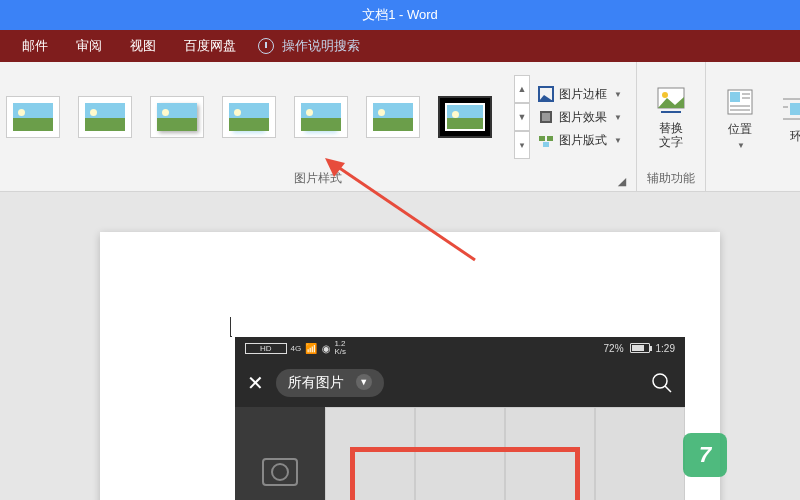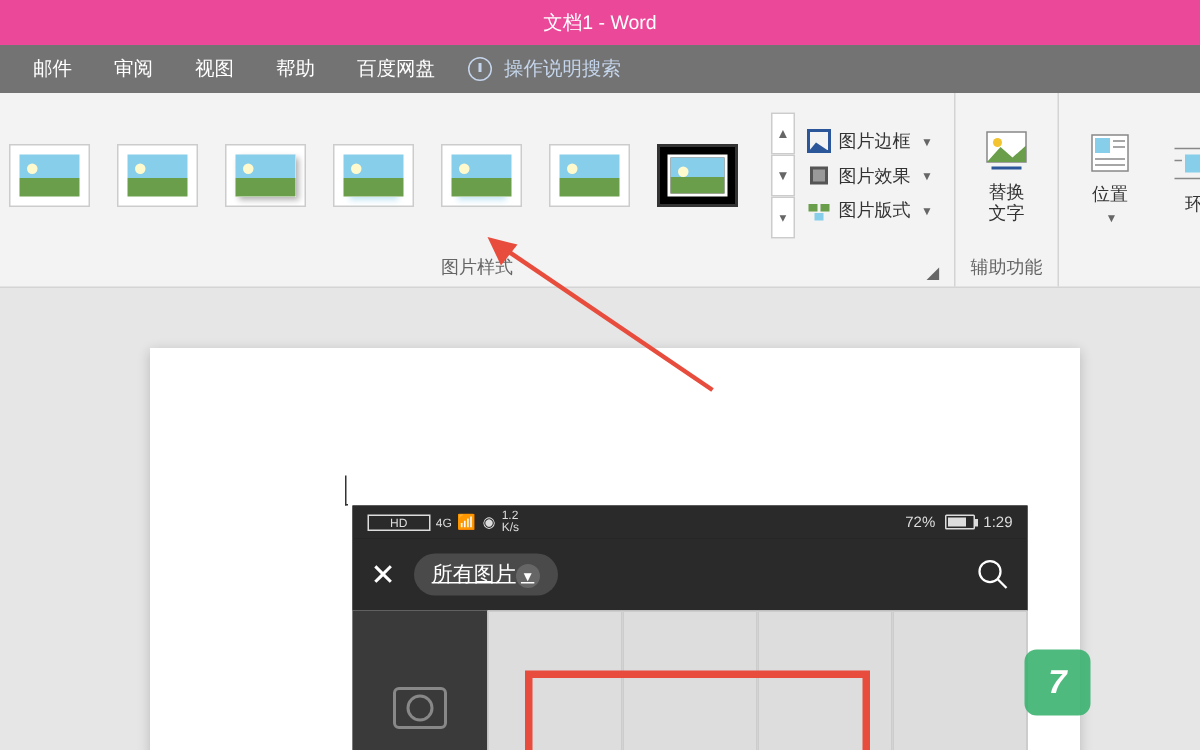--- a/index.html
+++ b/index.html
@@ -1,20 +1,20 @@
 <!DOCTYPE html>
 <html><head>
 <meta charset="utf-8">
 <style>
 * { margin: 0; padding: 0; box-sizing: border-box; font-family: "Microsoft YaHei", sans-serif; }
 body { width: 800px; height: 500px; background: #e6e6e6; overflow: hidden; position: relative; }
 
-.titlebar { height: 30px; background: #ec4899; color: white; display: flex; align-items: center; justify-content: center; font-size: 13px; }
-
-.tabs { height: 32px; background: #737373; display: flex; align-items: center; padding: 0 8px; }
+.titlebar { height: 30px; background: #3b82f6; color: white; display: flex; align-items: center; justify-content: center; font-size: 13px; }
+
+.tabs { height: 32px; background: #7f1d1d; display: flex; align-items: center; padding: 0 8px; }
 .tab { padding: 0 14px; height: 32px; display: flex; align-items: center; color: white; font-size: 13px; cursor: pointer; }
 .tab.active { background: #f3f3f3; color: #333; }
 .tell-me { display: flex; align-items: center; color: #c5d5eb; font-size: 13px; margin-left: 8px; }
 .tell-me-icon { width: 16px; height: 16px; border: 1.5px solid #c5d5eb; border-radius: 50%; margin-right: 8px; position: relative; }
 .tell-me-icon::after { content: ""; position: absolute; width: 2px; height: 6px; background: #c5d5eb; top: 3px; left: 50%; transform: translateX(-50%); }
 
 .ribbon { height: 130px; background: #f3f3f3; border-bottom: 1px solid #d4d4d4; display: flex; position: relative; }
 .ribbon-group { display: flex; flex-direction: column; border-right: 1px solid #d4d4d4; padding: 4px 6px 2px; }
 .ribbon-group-content { flex: 1; display: flex; align-items: center; }
 .ribbon-group-label { text-align: center; font-size: 12px; color: #666; padding: 2px 0; position: relative; }
@@ -44,21 +44,21 @@
 .canvas { position: absolute; top: 192px; left: 0; right: 0; bottom: 0; background: #e6e6e6; }
 .page { position: absolute; left: 100px; top: 40px; width: 620px; height: 400px; background: white; box-shadow: 0 2px 8px rgba(0,0,0,0.2); }
 .cursor-line { position: absolute; left: 130px; top: 85px; width: 2px; height: 20px; border-left: 1px solid #333; border-bottom: 1px solid #333; }
 
 .phone-screenshot { position: absolute; left: 135px; top: 105px; width: 450px; height: 200px; background: #1a1a1a; }
 .phone-status { height: 22px; background: #2a2a2a; display: flex; align-items: center; justify-content: space-between; padding: 0 10px; color: #ddd; font-size: 10px; }
 .phone-status-left { display: flex; gap: 4px; align-items: center; }
 .phone-status-right { display: flex; gap: 6px; align-items: center; }
 .phone-header { height: 48px; background: #2a2a2a; display: flex; align-items: center; padding: 0 12px; gap: 12px; }
 .phone-close { color: white; font-size: 20px; cursor: pointer; }
-.phone-dd { background: #4a4a4a; border-radius: 16px; padding: 5px 12px; color: white; font-size: 14px; display: flex; align-items: flex-end; gap: 0; text-decoration: underline; }
+.phone-dd { background: #4a4a4a; border-radius: 16px; padding: 5px 12px; color: white; font-size: 14px; display: flex; align-items: flex-start; gap: 12px; }
 .phone-search { margin-left: auto; color: white; }
 .phone-content { position: relative; height: 130px; background: #f0f0f0; }
 .phone-camera { position: absolute; left: 0; top: 0; width: 90px; height: 130px; background: #3a3a3a; display: flex; align-items: center; justify-content: center; }
 .camera-icon { width: 36px; height: 28px; border: 2px solid #888; border-radius: 4px; position: relative; }
 .camera-icon::before { content: ""; position: absolute; left: 50%; top: 50%; transform: translate(-50%,-50%); width: 14px; height: 14px; border: 2px solid #888; border-radius: 50%; }
 .phone-thumbs { position: absolute; left: 90px; top: 0; right: 0; height: 130px; display: flex; }
 .pthumb { flex: 1; background: #ddd; border: 1px solid #ccc; }
 .red-box { position: absolute; left: 115px; top: 40px; width: 230px; height: 90px; border: 5px solid #e74c3c; }
 
 .watermark { position: absolute; right: 0; bottom: 0; width: 190px; height: 90px; display: flex; align-items: center; justify-content: center; pointer-events: none; }
@@ -78,21 +78,20 @@
 <body>
 
 <div class="titlebar">
   <span>文档1 - Word</span>
 </div>
 
 <div class="tabs">
   <div class="tab">邮件</div>
   <div class="tab">审阅</div>
   <div class="tab">视图</div>
-  <div class="tab">帮助</div>
   <div class="tab">百度网盘</div>
   <div class="tell-me">
     <span class="tell-me-icon"></span>
     <span>操作说明搜索</span>
   </div>
 </div>
 
 <div class="ribbon">
   <div class="ribbon-group" style="flex:0 0 auto;">
     <div class="ribbon-group-content">

